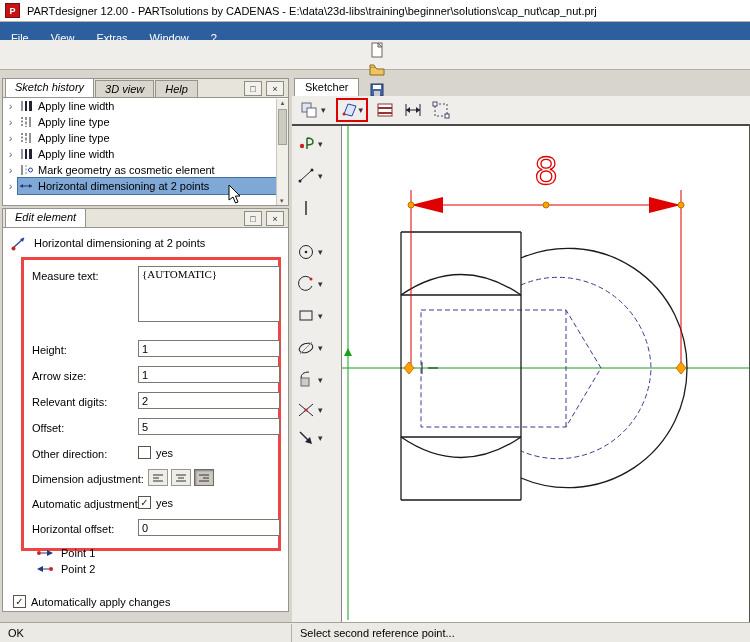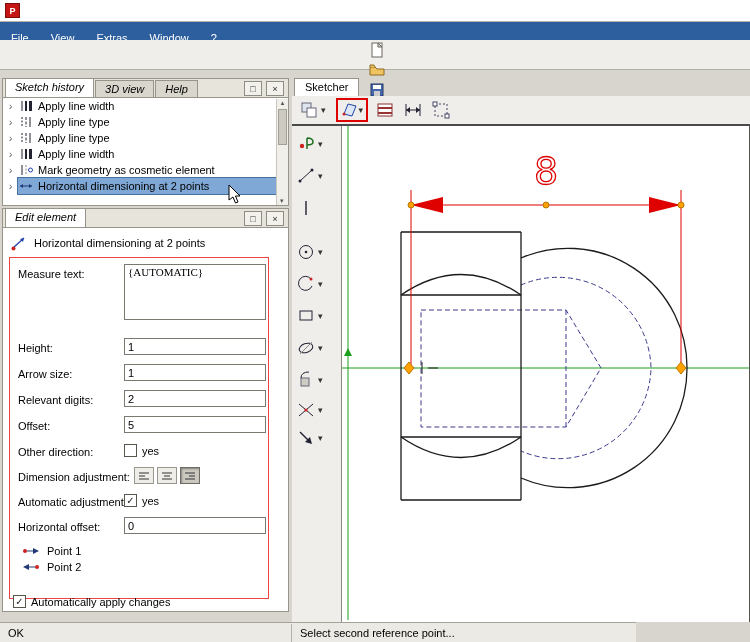--- a/index.html
+++ b/index.html
@@ -48,21 +48,21 @@
   .row-icon { margin-right:5px; flex:0 0 14px; }
   .row-label { white-space:nowrap; }
   .sh-scroll { position:absolute; right:1px; top:21px; width:12px; height:106px; background:#f1efe9; border-left:1px solid #c9c6be; font-size:7px; color:#555; text-align:center; }
   .thumb { position:absolute; left:1px; top:10px; width:9px; height:36px; background:#cdcac2; border:1px solid #a3a098; }
 
   
   .ee-panel { left:2px; top:208px; width:287px; height:404px; }
   .ee-content { position:absolute; left:0; top:20px; width:287px; height:384px; background:#fff; border:1px solid #97948c; border-top:none; }
   .ee-header { position:absolute; left:8px; top:7px; display:flex; align-items:center; }
   .ee-header span { margin-left:7px; }
-  .fieldbox { position:absolute; left:6px; top:29px; width:260px; height:342px; border:1px solid #ef4444; }
+  .fieldbox { position:absolute; left:18px; top:29px; width:260px; height:294px; border:3px solid #ef4444; }
   .flabel { position:absolute; left:8px; white-space:nowrap; }
   .finput { position:absolute; left:114px; width:142px; height:17px; border:1px solid #7b786f; background:#fff; font-family:"Liberation Sans",sans-serif; font-size:11px; padding:0 3px; }
   .ftext { position:absolute; left:114px; width:142px; height:56px; border:1px solid #7b786f; background:#fff; font-family:Liberation Serif, serif; font-size:11px; padding:1px 3px; resize:none; overflow:hidden; }
   .cb { width:13px; height:13px; border:1px solid #58554d; background:#fff; display:inline-flex; align-items:center; justify-content:center; font-size:10px; color:#222; }
   .cbrow { position:absolute; display:flex; align-items:center; }
   .cbrow span.lbl { margin-left:5px; }
   .albtn { width:20px; height:17px; border:1px solid #99968e; background:#efede8; display:flex; align-items:center; justify-content:center; margin-right:3px; }
   .albtn.pressed { background:#ccc9c1; border-color:#6f6c64; box-shadow:inset 1px 1px 2px rgba(0,0,0,.35); }
   .ptrow { position:absolute; display:flex; align-items:center; }
   .ptrow span { margin-left:7px; }
@@ -72,30 +72,31 @@
   .sk-toolbar { left:292px; top:96px; width:458px; height:30px; background:#f0eeea; border-bottom:2px solid #4a4a4a; display:flex; align-items:center; padding-left:8px; }
   .skgroup { display:flex; align-items:center; margin-right:10px; }
   .skgroup .dd { margin-left:3px; }
   .redbox { border:2px solid #df0000; padding:1px 3px; display:flex; align-items:center; margin-right:8px; }
   .sk-tools { left:292px; top:126px; width:49px; height:496px; background:#f0eeea; }
   .vtool { position:absolute; left:4px; display:flex; align-items:center; }
   .vtool .dd { margin-left:2px; }
   .canvas { left:341px; top:126px; width:409px; height:496px; background:#ffffff; border-left:1px solid #8a877f; border-right:1px solid #55534e; }
 
   
-  .statusbar { left:0; top:622px; width:636px; height:20px; background:#eceae4; border-top:1px solid #a5a29a; }
+  .statusbar { left:0; top:622px; width:750px; height:20px; background:#eceae4; border-top:1px solid #a5a29a; }
   .status-left { position:absolute; left:8px; top:4px; }
   .status-right { position:absolute; left:300px; top:4px; }
   .status-div { position:absolute; left:291px; top:1px; width:1px; height:18px; background:#b5b2aa; }
 </style>
 </head>
 <body>
 
 <div class="abs titlebar">
   <div class="logo">P</div>
+  <div class="title-text">PARTdesigner 12.00 - PARTsolutions by CADENAS - E:\data\23d-libs\training\beginner\solutions\cap_nut\cap_nut.prj</div>
 </div>
 
 <div class="abs menubar">
   <div class="menu-item">File</div>
   <div class="menu-item">View</div>
   <div class="menu-item">Extras</div>
   <div class="menu-item">Window</div>
   <div class="menu-item">?</div>
 </div>
 

